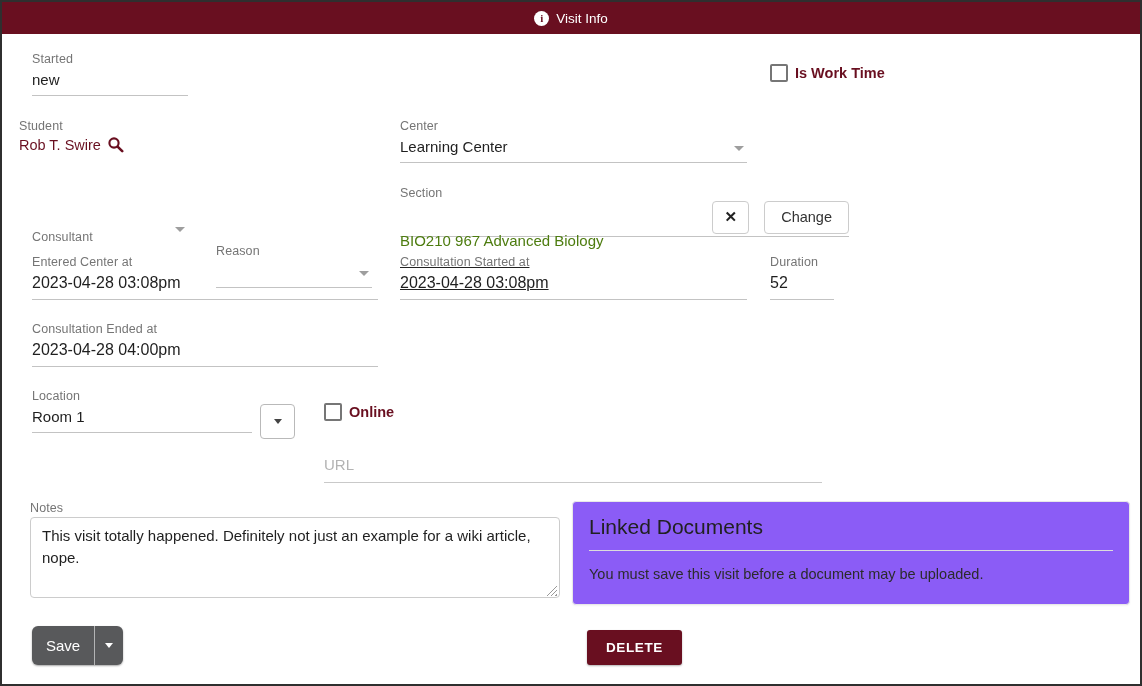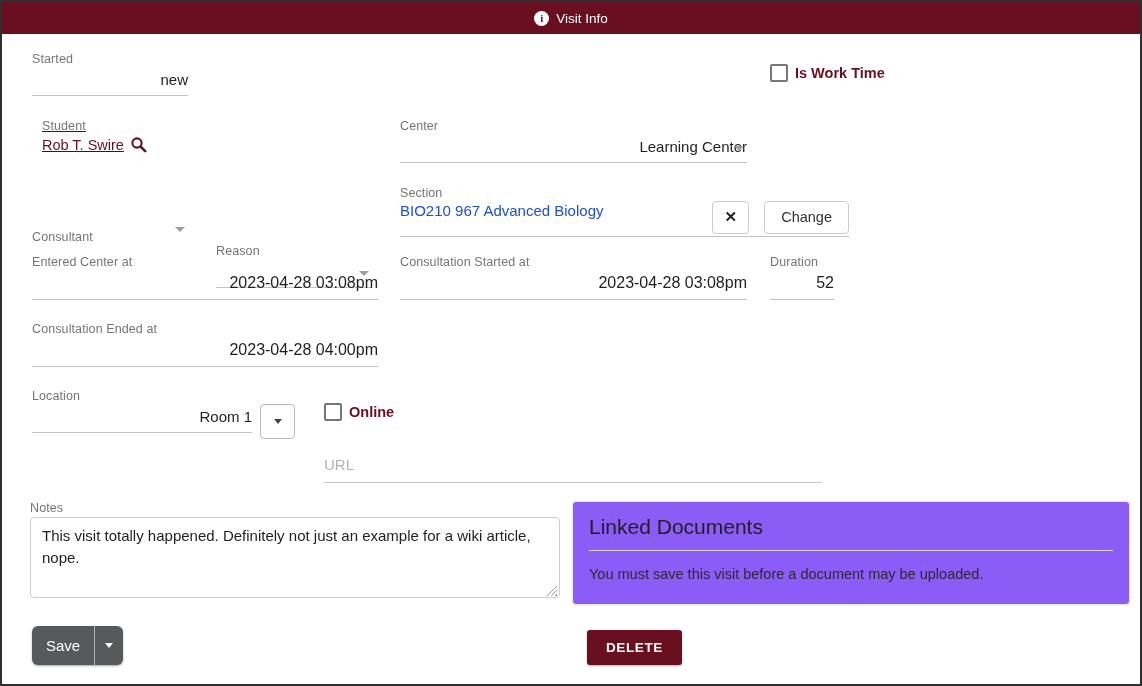--- a/index.html
+++ b/index.html
@@ -21,40 +21,40 @@
   }
   .hdr .title{color:#fff;font-size:13.5px;}
   .info-ic{
     width:15px;height:15px;border-radius:50%;background:#fff;color:var(--primary-maroon);
     font-size:11px;font-weight:bold;line-height:15px;text-align:center;display:inline-block;
     font-family:"Liberation Serif",serif;
   }
   
   .abs{position:absolute;}
   .flabel{display:block;font-size:12.5px;color:var(--label-gray);letter-spacing:.1px;}
-  .fvalue{font-size:15px;color:#1f1f1f;padding:5px 0 7px;border-bottom:1px solid var(--underline-gray);text-align:right;}
+  .fvalue{font-size:15px;color:#1f1f1f;padding:5px 0 7px;border-bottom:1px solid var(--underline-gray);}
   .datev{font-size:16px;}
   .sel{position:relative;}
   .caret{
     position:absolute;right:3px;bottom:12px;width:0;height:0;
     border-left:5px solid transparent;border-right:5px solid transparent;border-top:5px solid #9e9e9e;
   }
   
   .cbrow{display:flex;align-items:center;gap:7px;cursor:pointer;}
   .cbox{width:14px;height:14px;border:2px solid #767676;border-radius:2px;background:#fff;flex:0 0 auto;}
   .cblabel{font-size:14.5px;font-weight:700;color:var(--primary-maroon);}
   
   .student-row{display:flex;align-items:center;gap:6px;padding-top:3px;}
   .student-link{color:var(--primary-maroon);font-size:14.5px;cursor:pointer;}
   
   .section-row{
     display:flex;align-items:center;width:449px;height:37px;
     border-bottom:1px solid var(--underline-gray);box-sizing:border-box;
   }
-  .section-text{font-size:15px;color:#1d4ed8;flex:1 1 auto;align-self:flex-start;padding-top:2px;}
+  .section-text{font-size:15px;color:#4d7c0f;flex:1 1 auto;align-self:flex-start;padding-top:2px;margin-top:30px;}
   .outline-btn{
     background:#fff;border:1px solid #ccc;border-radius:4px;height:33px;
     font-size:14.5px;color:#333;padding:0 16px;cursor:pointer;
     font-family:"Liberation Sans",sans-serif;margin-bottom:2px;
   }
   .xbtn{width:37px;padding:0;font-weight:bold;font-size:15px;margin-right:15px;color:#222;}
   
   .box-btn{
     width:33px;height:33px;border:1px solid #b9b9b9;border-radius:4px;background:#fff;
     display:flex;align-items:center;justify-content:center;cursor:pointer;
@@ -116,21 +116,21 @@
   <div class="abs" style="left:30px;top:50px;width:156px;">
     <span class="flabel">Started</span>
     <div class="fvalue">new</div>
   </div>
 
   <div class="abs cbrow" style="left:768px;top:62px;align-items:center;">
     <span class="cbox"></span>
     <span class="cblabel">Is Work Time</span>
   </div>
 
-  <div class="abs" style="left:40px;top:117px;text-decoration:underline;">
+  <div class="abs" style="left:17px;top:117px;">
     <span class="flabel">Student</span>
     <div class="student-row">
       <span class="student-link">Rob T. Swire</span>
       <svg class="search-svg" width="17" height="17" viewBox="0 0 17 17">
         <circle cx="7" cy="7" r="4.6" fill="none" stroke="#690f20" stroke-width="2.1"></circle>
         <line x1="10.6" y1="10.6" x2="15.2" y2="15.2" stroke="#690f20" stroke-width="2.6" stroke-linecap="round"></line>
       </svg>
     </div>
   </div>
 
@@ -160,21 +160,21 @@
       </button>
       <button class="outline-btn">Change</button>
     </div>
   </div>
 
   <div class="abs" style="left:30px;top:253px;width:346px;">
     <span class="flabel">Entered Center at</span>
     <div class="fvalue datev">2023-04-28 03:08pm</div>
   </div>
 
-  <div class="abs" style="left:398px;top:253px;width:347px;">
+  <div class="abs" style="left:398px;top:253px;width:347px;text-decoration:underline;">
     <span class="flabel">Consultation Started at</span>
     <div class="fvalue datev">2023-04-28 03:08pm</div>
   </div>
 
   <div class="abs" style="left:768px;top:253px;width:64px;">
     <span class="flabel">Duration</span>
     <div class="fvalue datev">52</div>
   </div>
 
   <div class="abs" style="left:30px;top:320px;width:346px;">

